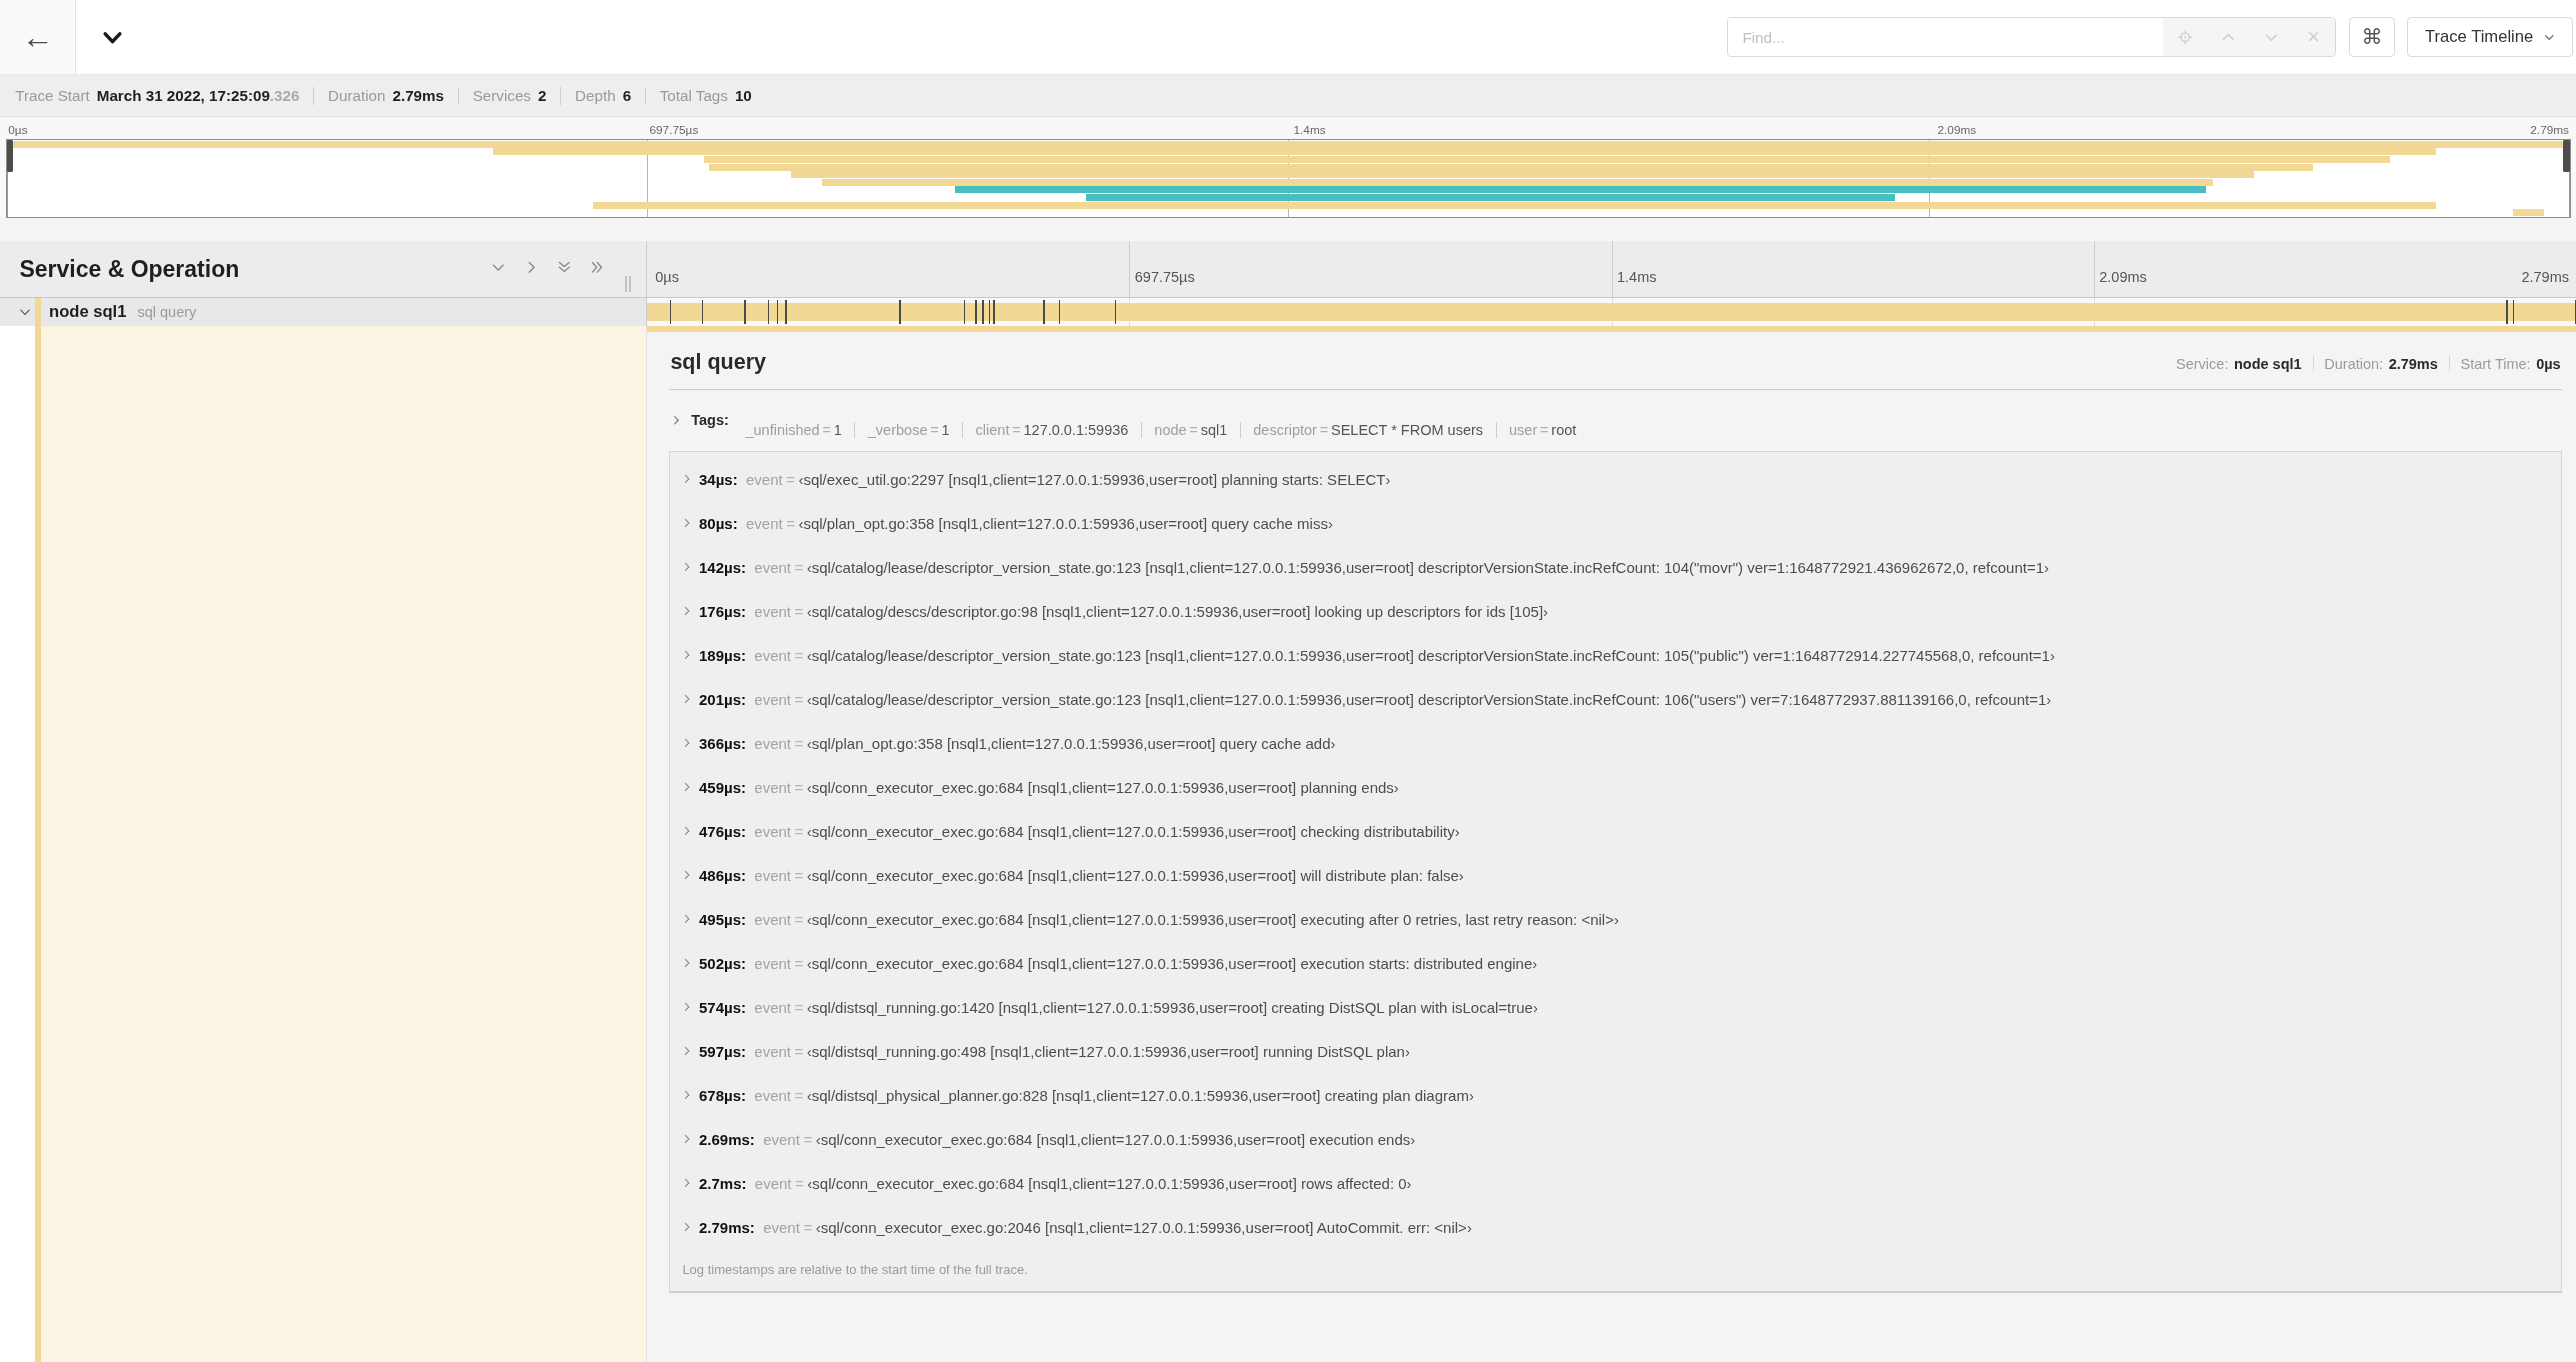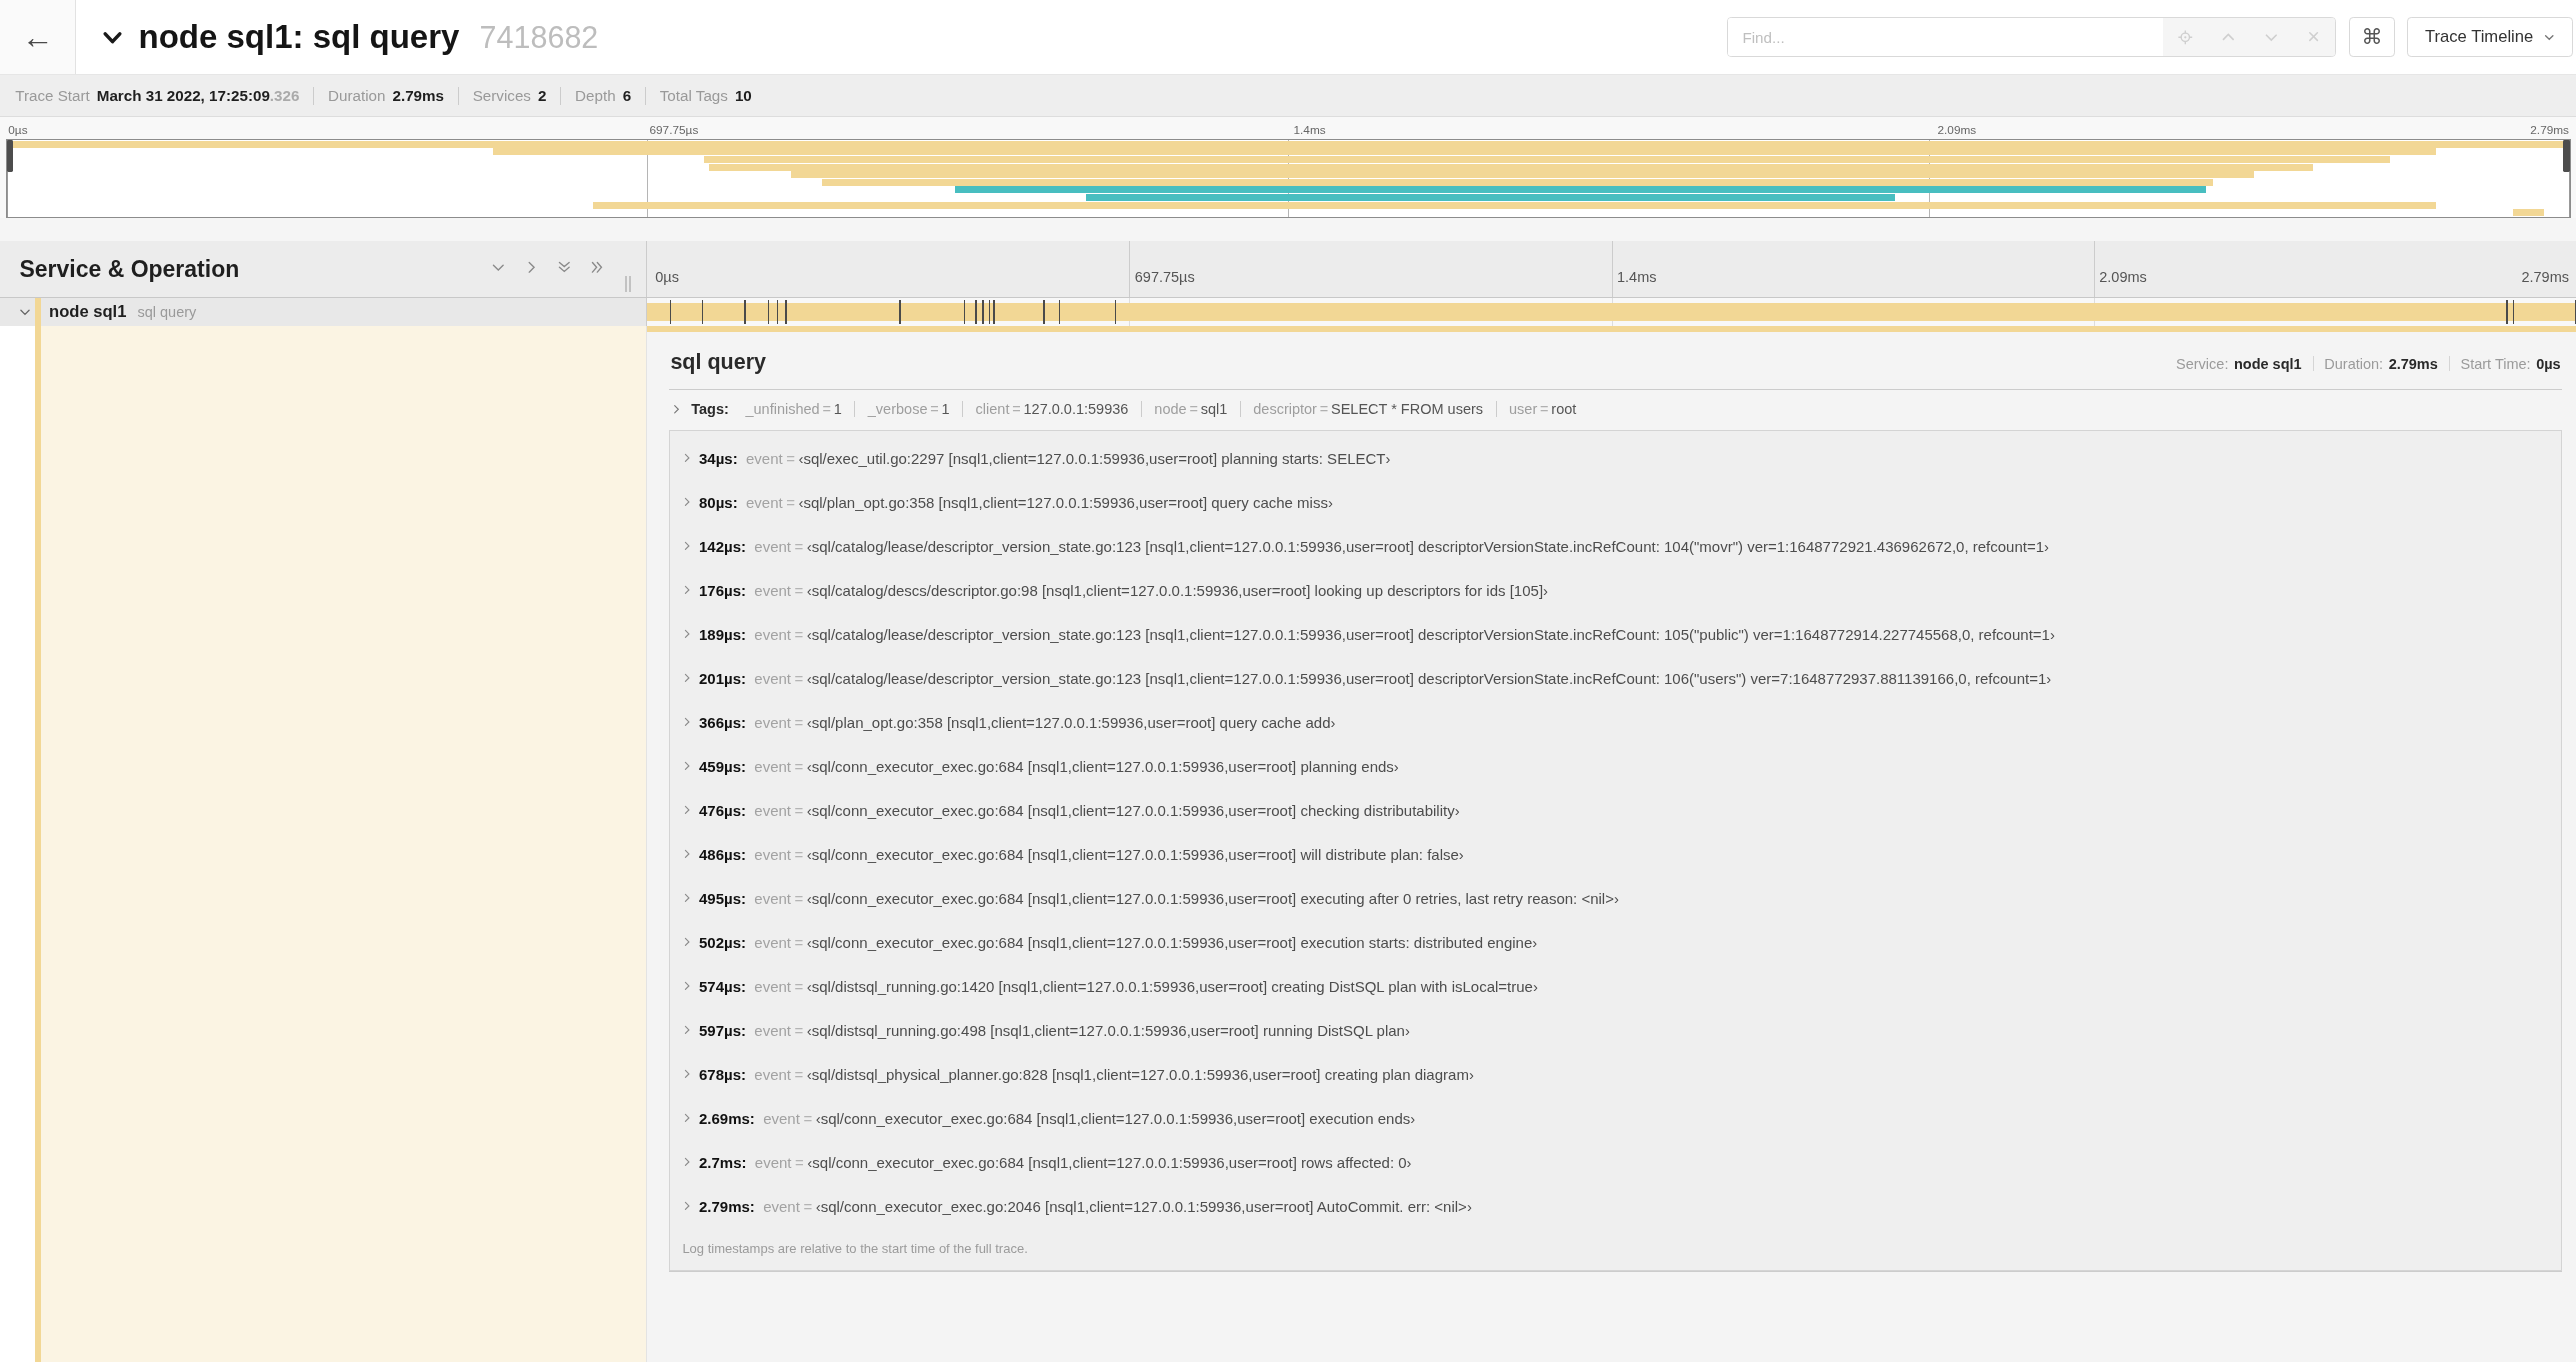--- a/index.html
+++ b/index.html
@@ -113,24 +113,20 @@
 
   <header class="topbar">
     <div class="back-btn">
       <span>←</span>
     </div>
     <span class="title-chevron">
       <svg class="ic" width="25" height="25" viewBox="0 0 24 24" fill="none" stroke="#1a1a1a" stroke-width="3.4" stroke-linecap="round" stroke-linejoin="round">
           <polyline points="5,8.5 12,16 19,8.5"></polyline>
         </svg>
     </span>
-    <h1 class="page-title">
-      <span>node sql1: sql query</span>
-      <span class="trace-id">7418682</span>
-    </h1>
     <div class="topbar-right">
       <div class="find-group">
         <input class="find-input" value="" placeholder="Find..." style="">
         <div class="find-icons">
           <span class="find-icon">
             <svg class="ic" width="16.6" height="16.6" viewBox="0 0 24 24" fill="none" stroke="currentColor" stroke-width="2">
                 <circle cx="12" cy="12" r="6"></circle>
                 <circle cx="12" cy="12" r="1.6" fill="currentColor" stroke="none"></circle>
                 <line x1="12" y1="2" x2="12" y2="6"></line>
                 <line x1="12" y1="18" x2="12" y2="22"></line>
@@ -330,21 +326,21 @@
           </span>
         </div>
         <hr class="card-hr">
         <div class="tags-row">
           <span class="tags-chevron">
             <svg class="ic" width="12.5" height="12.5" viewBox="0 0 24 24" fill="none" stroke="currentColor" stroke-width="2.2" stroke-linecap="round">
                 <polyline points="9,5 16,12 9,19"></polyline>
               </svg>
           </span>
           <span class="tags-title">Tags:</span>
-          <span id="tagChips" style="display:flex;align-items:center;">
+          <span id="tagChips" style="display:flex;align-items:center;margin-top:21px;">
               <span class="tag-chip"><span class="tag-key">_unfinished</span><span class="tag-eq">=</span><span class="tag-val">1</span></span>
               <span class="tag-chip"><span class="tag-key">_verbose</span><span class="tag-eq">=</span><span class="tag-val">1</span></span>
               <span class="tag-chip"><span class="tag-key">client</span><span class="tag-eq">=</span><span class="tag-val">127.0.0.1:59936</span></span>
               <span class="tag-chip"><span class="tag-key">node</span><span class="tag-eq">=</span><span class="tag-val">sql1</span></span>
               <span class="tag-chip"><span class="tag-key">descriptor</span><span class="tag-eq">=</span><span class="tag-val">SELECT * FROM users</span></span>
               <span class="tag-chip"><span class="tag-key">user</span><span class="tag-eq">=</span><span class="tag-val">root</span></span>
             </span>
         </div>
         <div class="logs-block">
           <div class="logs-body" id="logsBody">

